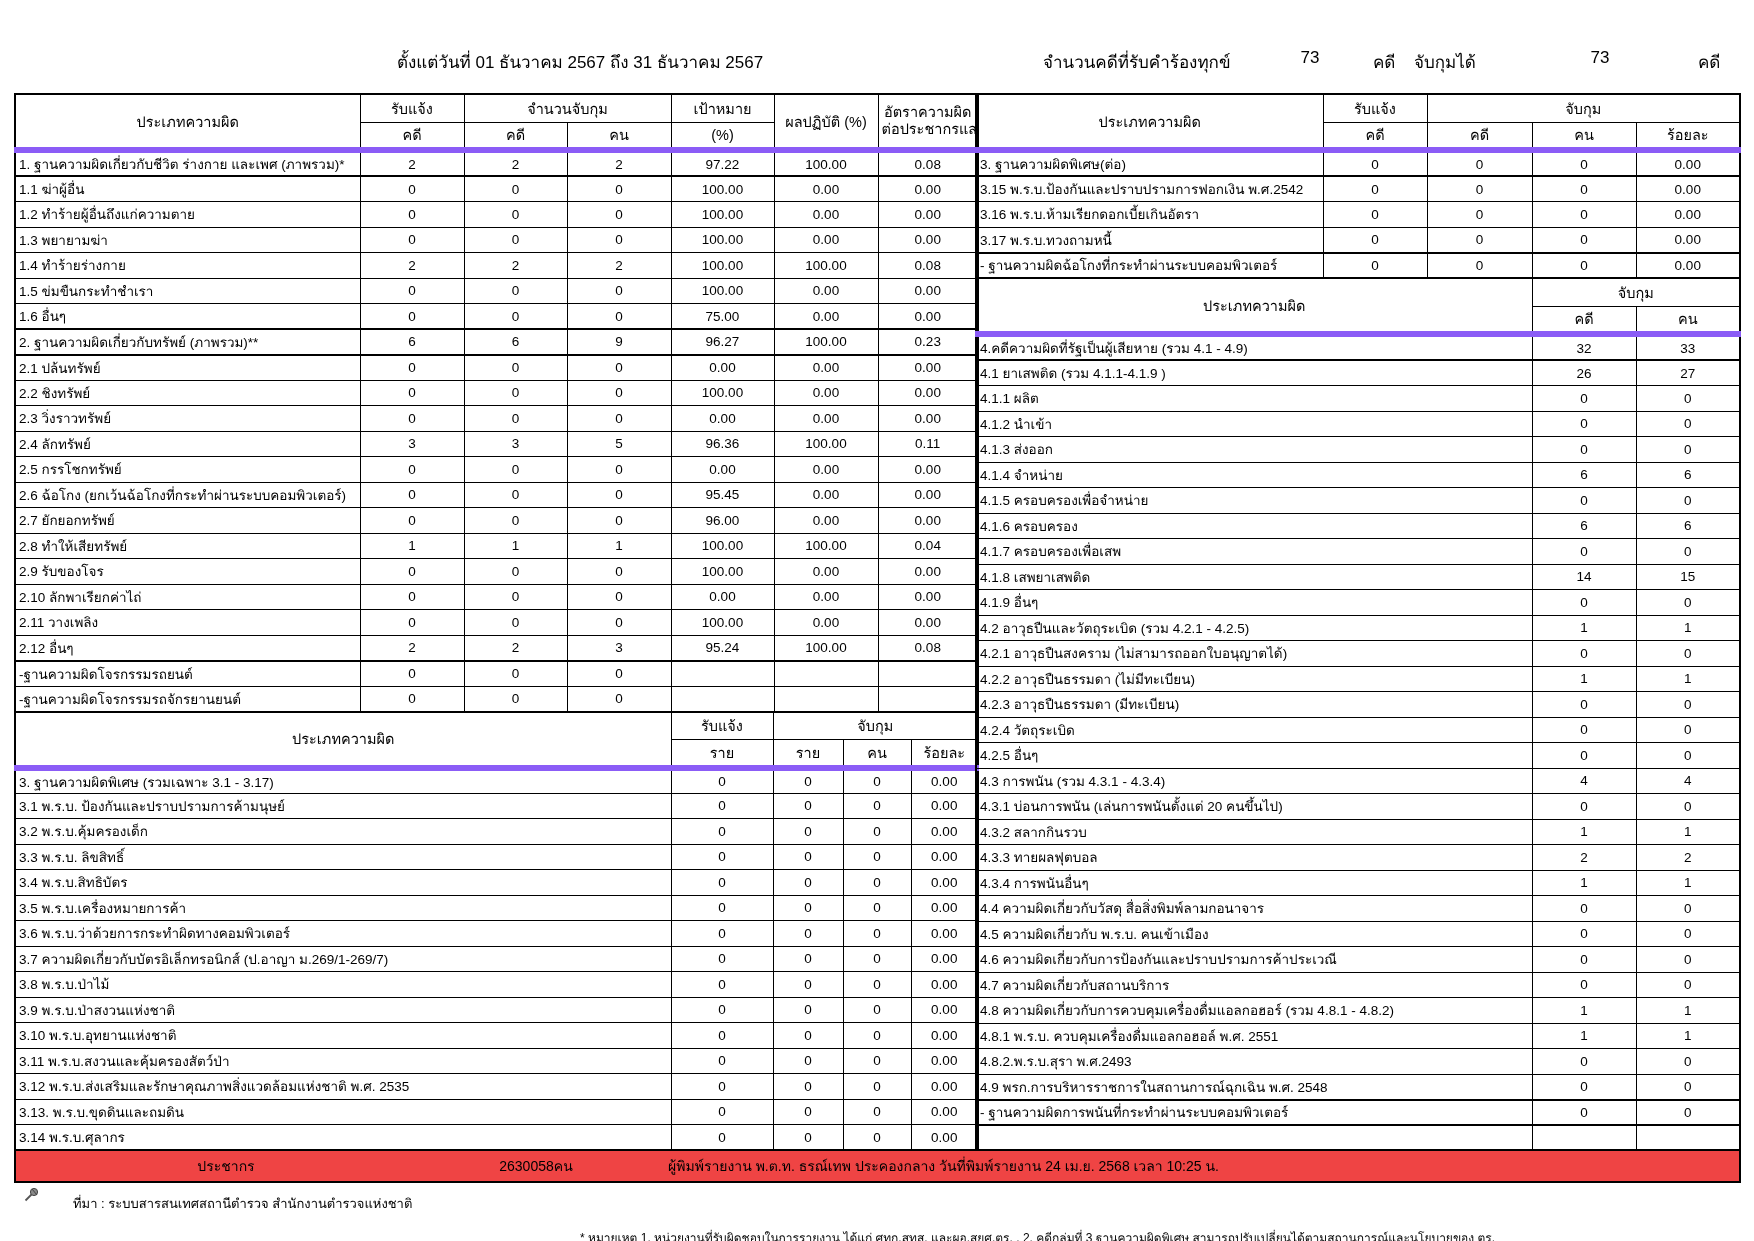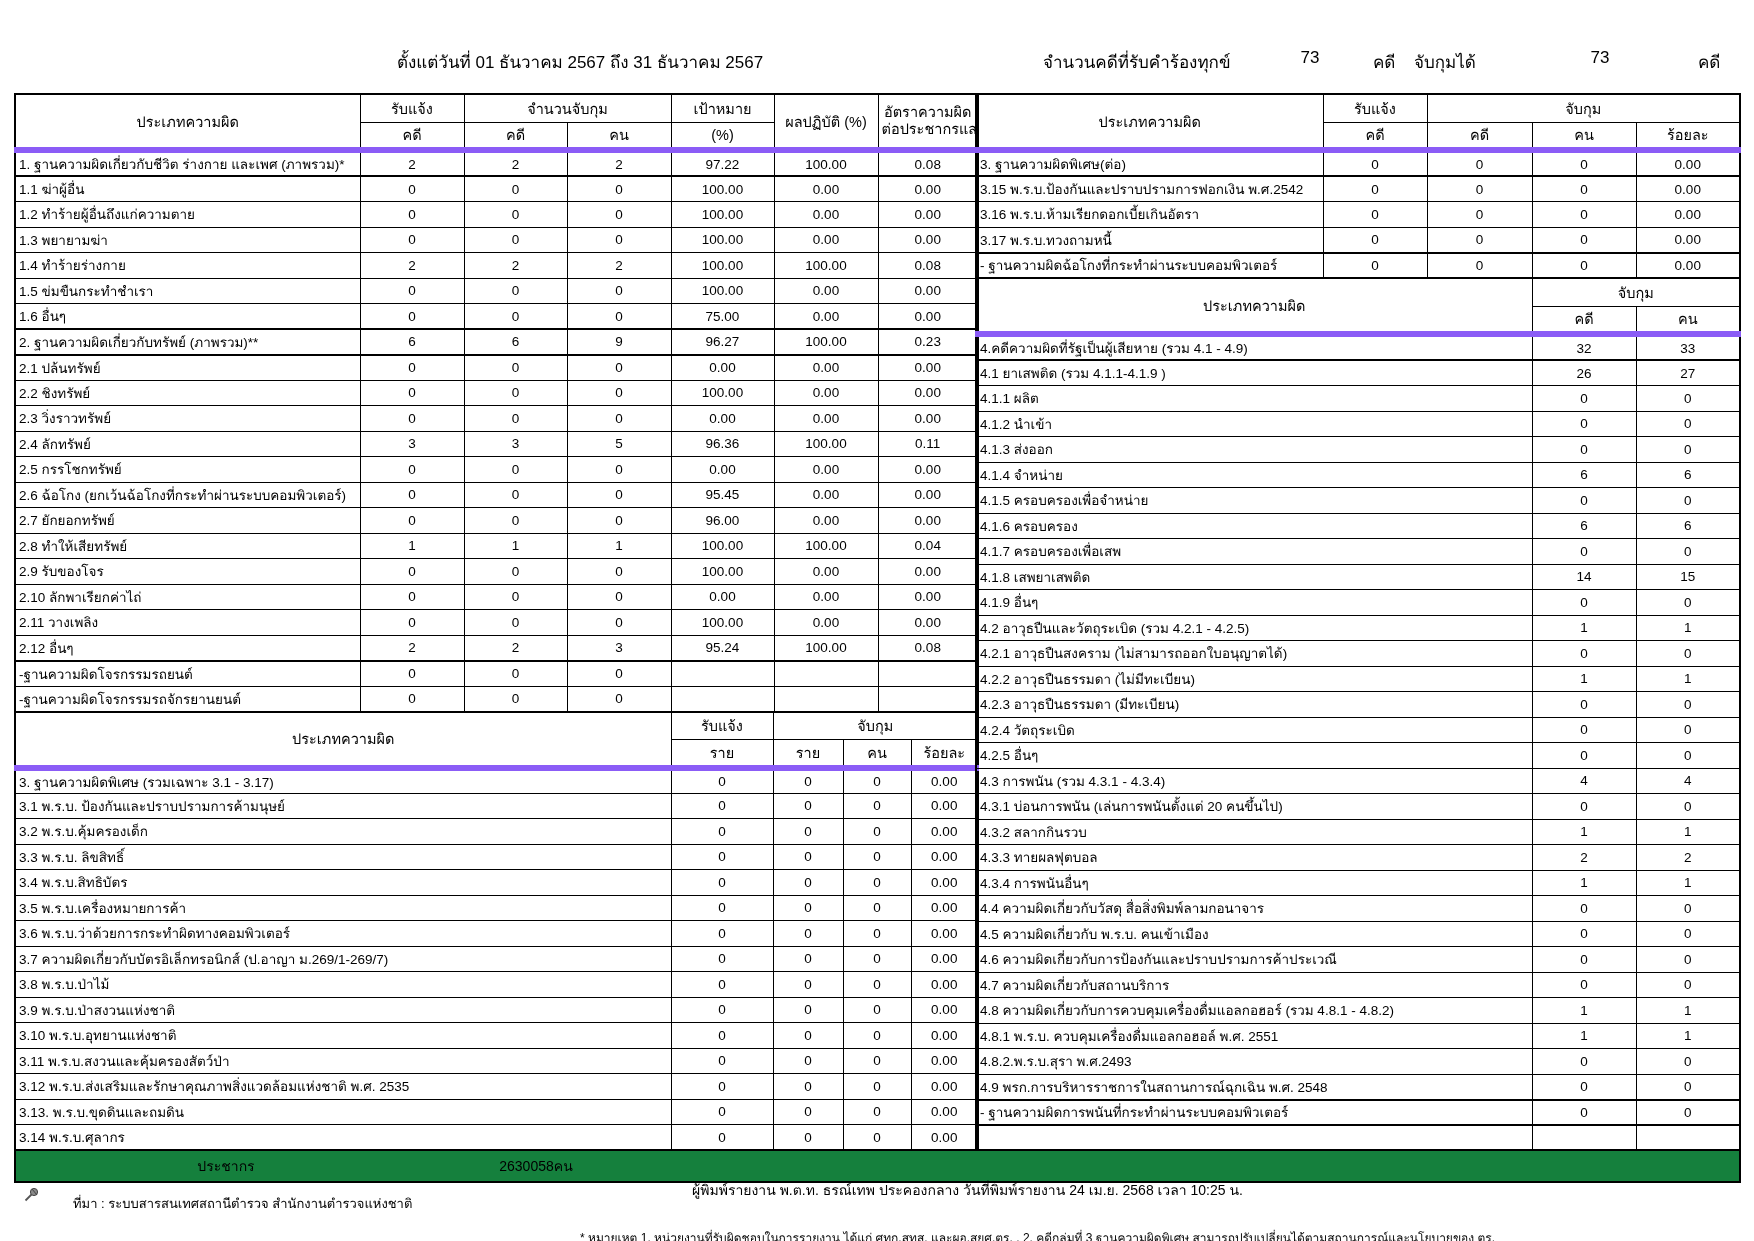--- a/index.html
+++ b/index.html
@@ -29,25 +29,25 @@
   thead{border-bottom:6px solid #8b5cf6;}
   thead tr{height:28px;}
   tbody tr{height:25.5px;}
   td.lbl{text-align:left;}
   td.num{text-align:center;}
   tr.bt td{border-top:2px solid #000;margin-top:45px;}
   tr.bb td{border-bottom:2px solid #000;}
   .rate-head{line-height:1.15;border-radius:8px;}
 
   .footer-row{position:absolute;left:0;top:1056px;width:1723px;height:30px;
-              border:2px solid #000;background:#15803d;}
+              border:2px solid #000;background:#ef4444;}
   .footer-row span{position:absolute;top:4px;font-size:14px;white-space:nowrap;}
   .f-pop{left:0;width:420px;text-align:center;}
   .f-popval{left:420px;width:200px;text-align:center;}
-  .f-printed{left:676px;margin-top:24px;}
+  .f-printed{left:652px;}
 
   .source-line{position:absolute;left:65px;top:1193px;font-size:13px;white-space:nowrap;margin-left:8px;}
   .note-line{position:absolute;left:580px;top:1195px;font-size:12px;white-space:nowrap;margin-top:33px;}
   .pin{position:absolute;left:24px;top:1186px;width:16px;height:16px;}
 </style>
 </head>
 <body>
 
 <div class="page">
 

